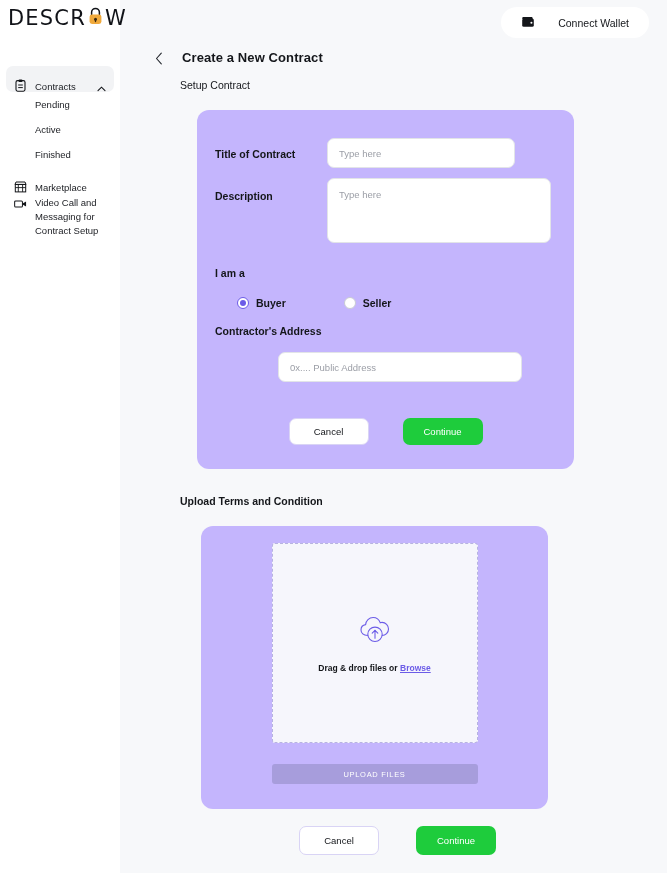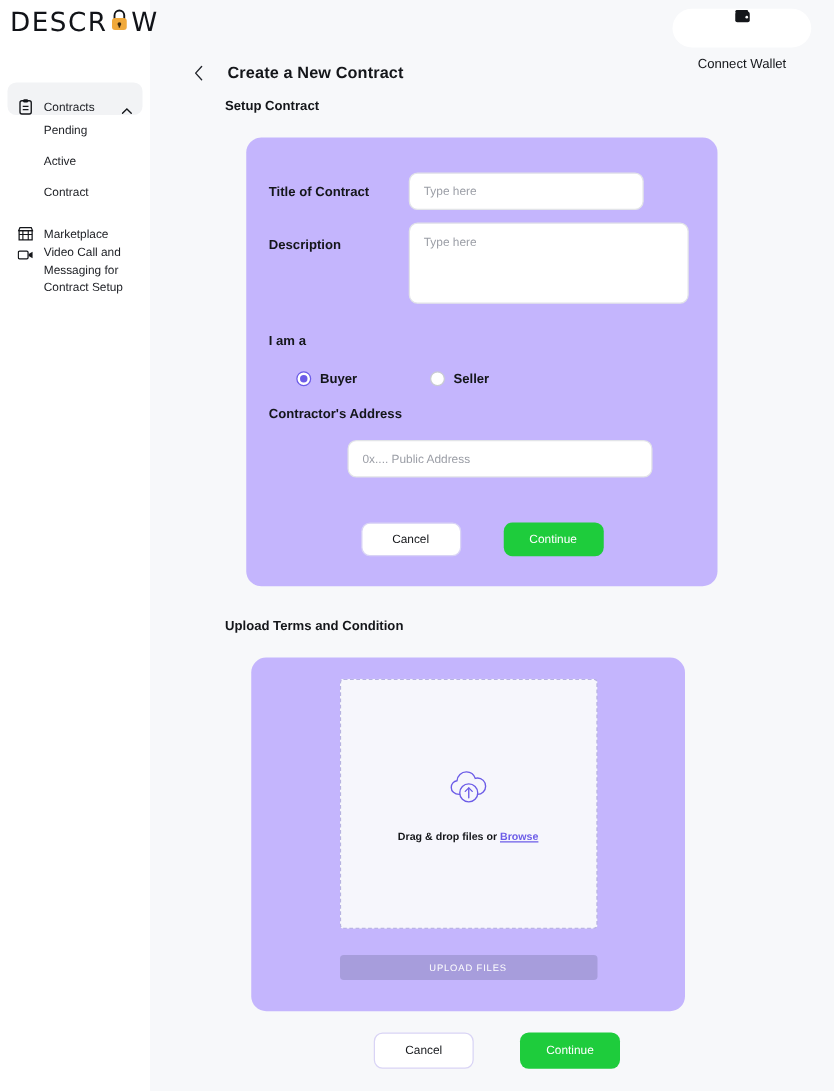--- a/index.html
+++ b/index.html
@@ -109,21 +109,20 @@
     border: none;
     border-radius: 16px;
     display: flex;
     align-items: center;
     gap: 23px;
     font-size: 10.5px;
     font-weight: 500;
     color: #14161a;
     cursor: pointer;
     font-family: inherit;
-    flex-direction: column;
   }
 
   
   #main {
     position: absolute;
     left: 120px; top: 0;
     width: 547px;
     height: 873px;
     padding: 0;
   }
@@ -142,21 +141,21 @@
   }
   #page-title {
     font-size: 13px;
     font-weight: 700;
     letter-spacing: .1px;
     color: #14161a;
   }
   #section-sub {
     padding: 14px 0 0 60px;
     font-size: 10.5px;
-    font-weight: 700;
+    font-weight: 400;
     color: #14161a;
   }
 
   .card {
     background: #c4b5fd;
     border-radius: 12px;
     margin: 0 auto;
   }
 
   
@@ -395,21 +394,21 @@
       <span>Contracts</span>
       <span class="chev">
         <svg width="9" height="6" viewBox="0 0 9 6">
             <path d="M1 4.6 4.5 1.2 8 4.6" fill="none" stroke="#14161a" stroke-width="1.1" stroke-linecap="round"></path>
           </svg>
       </span>
     </div>
 
     <a class="nav-sub">Pending</a>
     <a class="nav-sub">Active</a>
-    <a class="nav-sub">Contract</a>
+    <a class="nav-sub">Finished</a>
 
     <div class="nav-item">
       <span class="nav-ic">
         <svg width="13" height="12" viewBox="0 0 13 12">
           <path d="M1 3.4 2 1h9l1 2.4z" fill="none" stroke="#14161a" stroke-width="1"></path>
           <rect x="1.3" y="3.5" width="10.4" height="7.4" fill="none" stroke="#14161a" stroke-width="1"></rect>
           <line x1="4.3" y1="3.5" x2="4.3" y2="10.9" stroke="#14161a" stroke-width=".9"></line>
           <line x1="8.6" y1="3.5" x2="8.6" y2="10.9" stroke="#14161a" stroke-width=".9"></line>
           <line x1="1.3" y1="6.6" x2="11.7" y2="6.6" stroke="#14161a" stroke-width=".9"></line>
         </svg>

